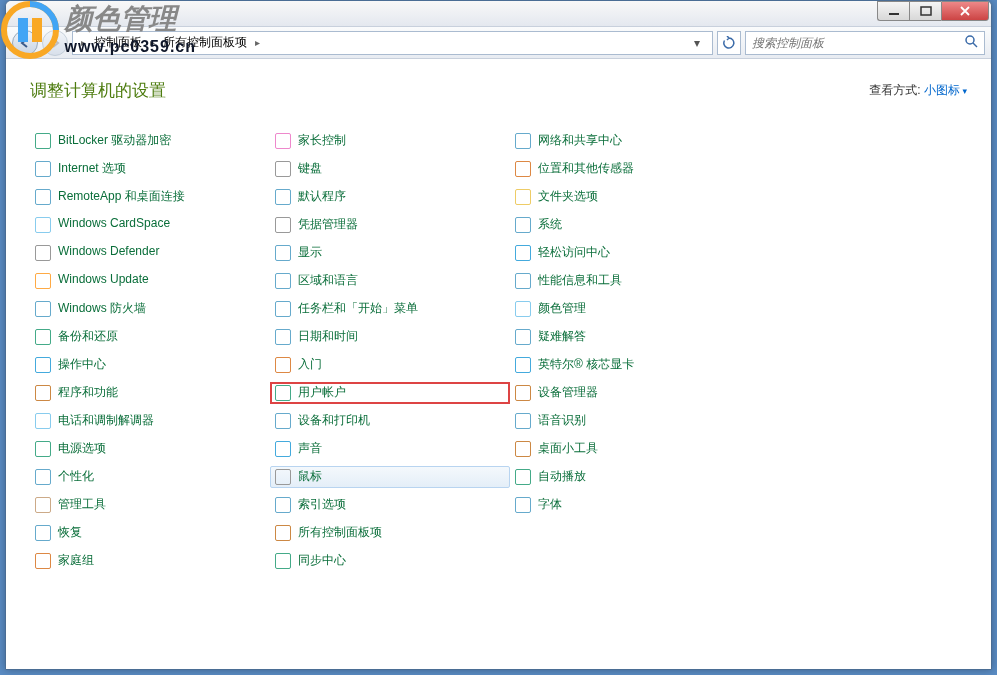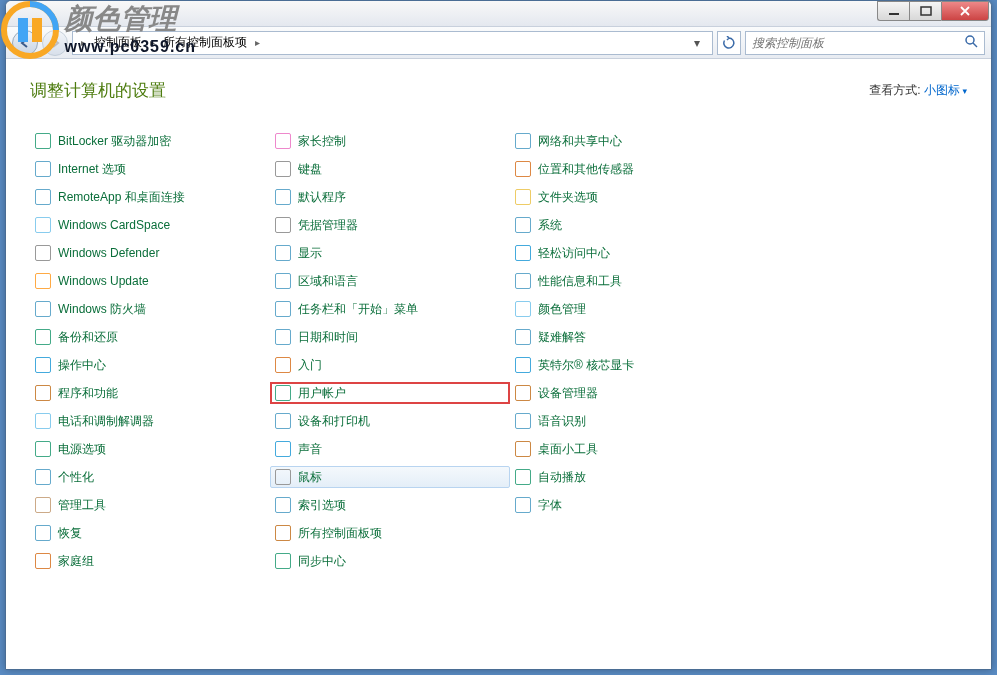--- a/index.html
+++ b/index.html
@@ -35,21 +35,21 @@
 .search-icon { color: #3a6aa8; font-size: 13px; }
 
 .content { flex: 1; background: #fff; padding: 20px 24px; overflow: auto; }
 .content-header { display: flex; justify-content: space-between; align-items: center; margin-bottom: 28px; }
 .page-title { font-size: 17px; color: #4d7c0f; font-weight: normal; text-align: right; }
 .view-by { font-size: 12px; color: #333; }
 .view-by-link { color: #0066cc; cursor: pointer; }
 .view-by-link::after { content: " ▾"; font-size: 9px; }
 
 .items-grid { display: grid; grid-template-columns: repeat(3, 240px); column-gap: 0; row-gap: 6px; }
-.cp-item { display: flex; align-items: center; gap: 6px; padding: 2px 4px; cursor: pointer; font-size: 12px; height: 22px; }
+.cp-item { display: flex; align-items: flex-start; gap: 6px; padding: 2px 4px; cursor: pointer; font-size: 12px; height: 22px; }
 .cp-item:hover, .cp-item.hovered { background: linear-gradient(to bottom, #f4f8fc, #e4eef8); border: 1px solid #b8d4f0; border-radius: 2px; padding: 1px 3px; }
 .cp-item.highlighted { border: 2px solid #d44; padding: 0 2px; }
 .cp-icon { width: 18px; height: 18px; flex-shrink: 0; display: flex; align-items: center; justify-content: center; }
 .cp-label { color: #0a6e3a; }
 
 
 .ico { width: 16px; height: 16px; display: inline-block; border-radius: 2px; }
 </style>
 </head>
 <body>

